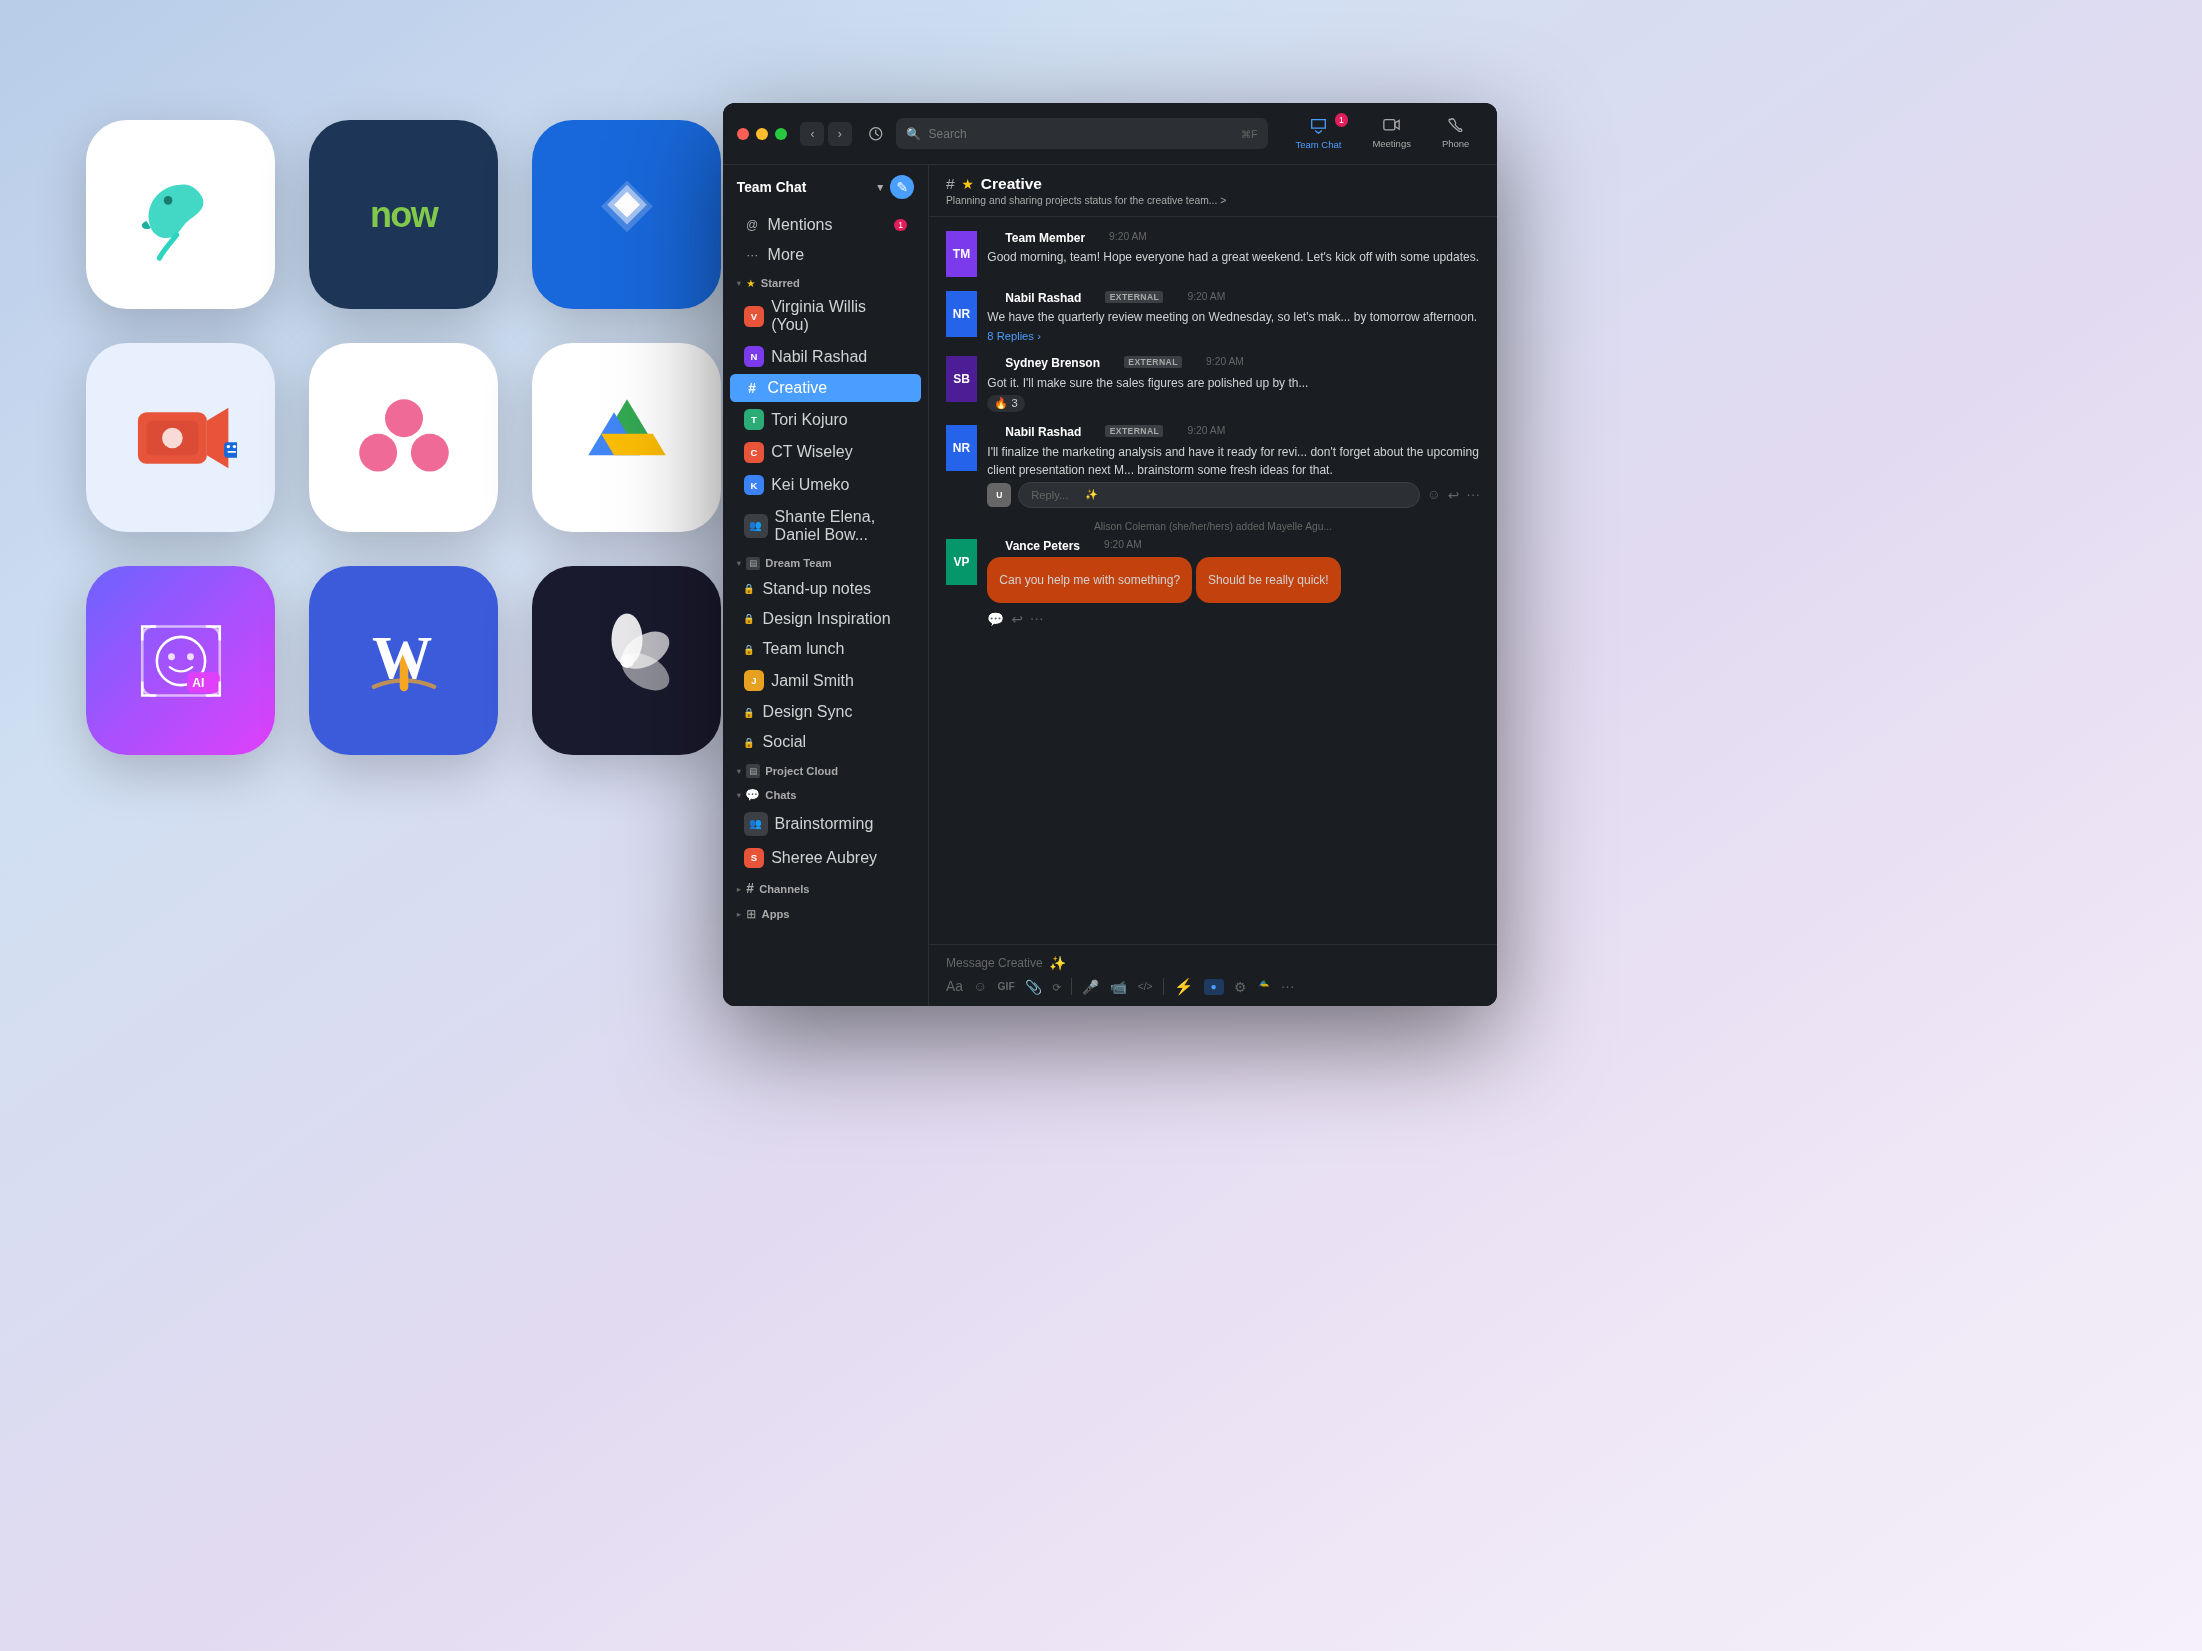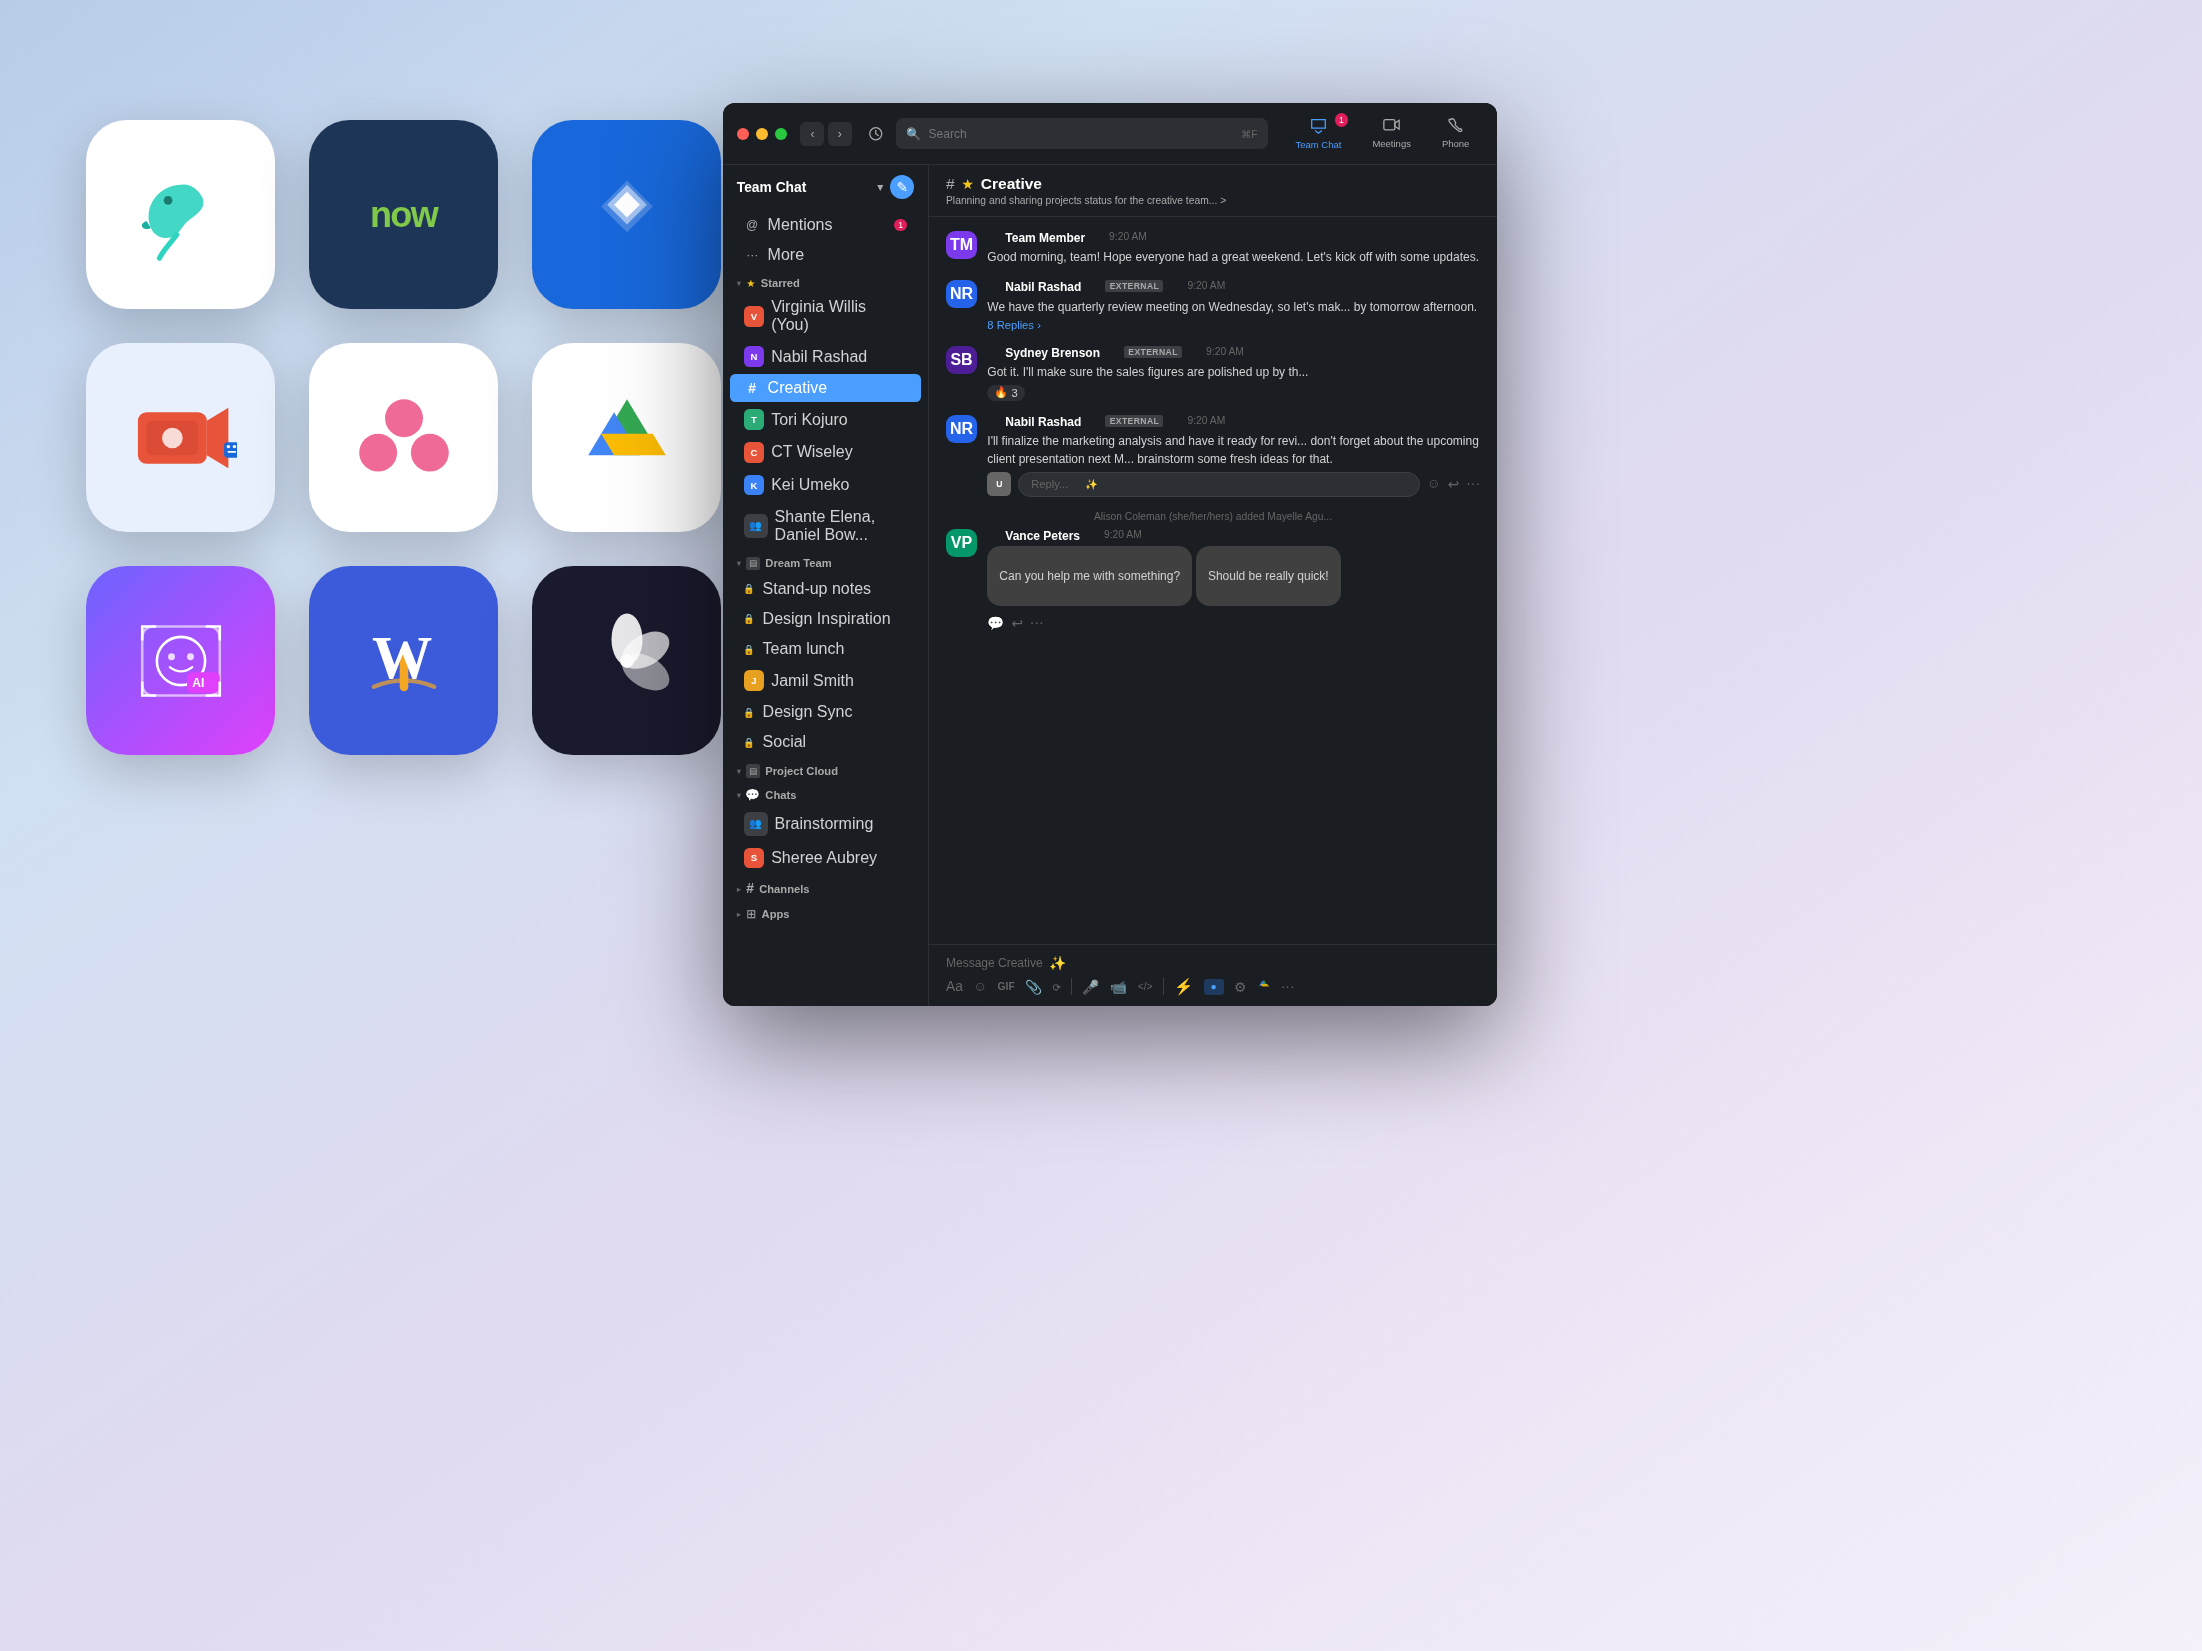--- a/index.html
+++ b/index.html
@@ -362,26 +362,26 @@
     .messages-area::-webkit-scrollbar-thumb { background: #3c3f43; border-radius: 1.7px; }
 
     .message {
       display: flex;
       gap: 10.3px;
       margin-bottom: 13.8px;
     }
 
     .message-avatar-placeholder {
       width: 31px;
-      height: 28px;
-      border-radius: 9px;
+      height: 46px;
+      border-radius: 0;
       display: flex;
       align-items: center;
       justify-content: center;
-      font-size: 16px;
+      font-size: 12px;
       font-weight: 600;
       color: white;
       flex-shrink: 0;
     }
 
     .message-content { flex: 1; }
 
     .message-header {
       display: flex;
       align-items: flex-start;
@@ -472,23 +472,23 @@
       gap: 6.9px;
     }
 
     .reply-action-btn {
       color: #666;
       font-size: 13.8px;
       cursor: pointer;
     }
 
     .quick-msg {
-      background: #404040;
+      background: #c2410c;
       border-radius: 13.8px;
-      padding: 23px 12px;
+      padding: 16px 12px;
       color: #d1d2d3;
       font-size: 12px;
       display: inline-block;
       margin-bottom: 5.2px;
     }
 
     
     .message-input-area {
       padding: 10.3px 17px;
       border-top: 0.9px solid #2c2f33;

